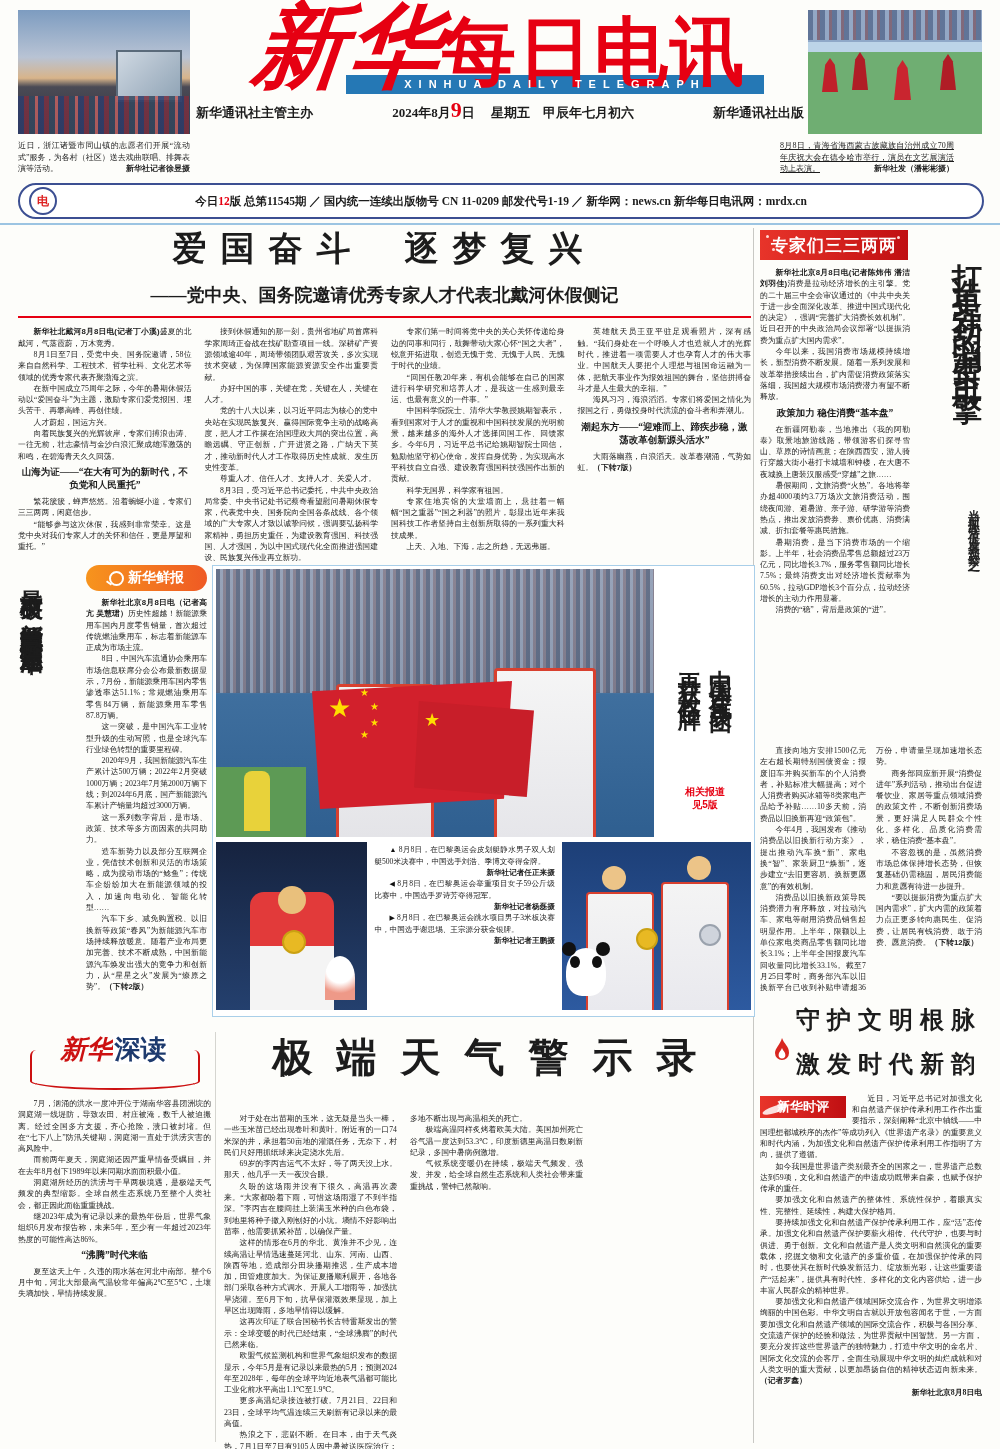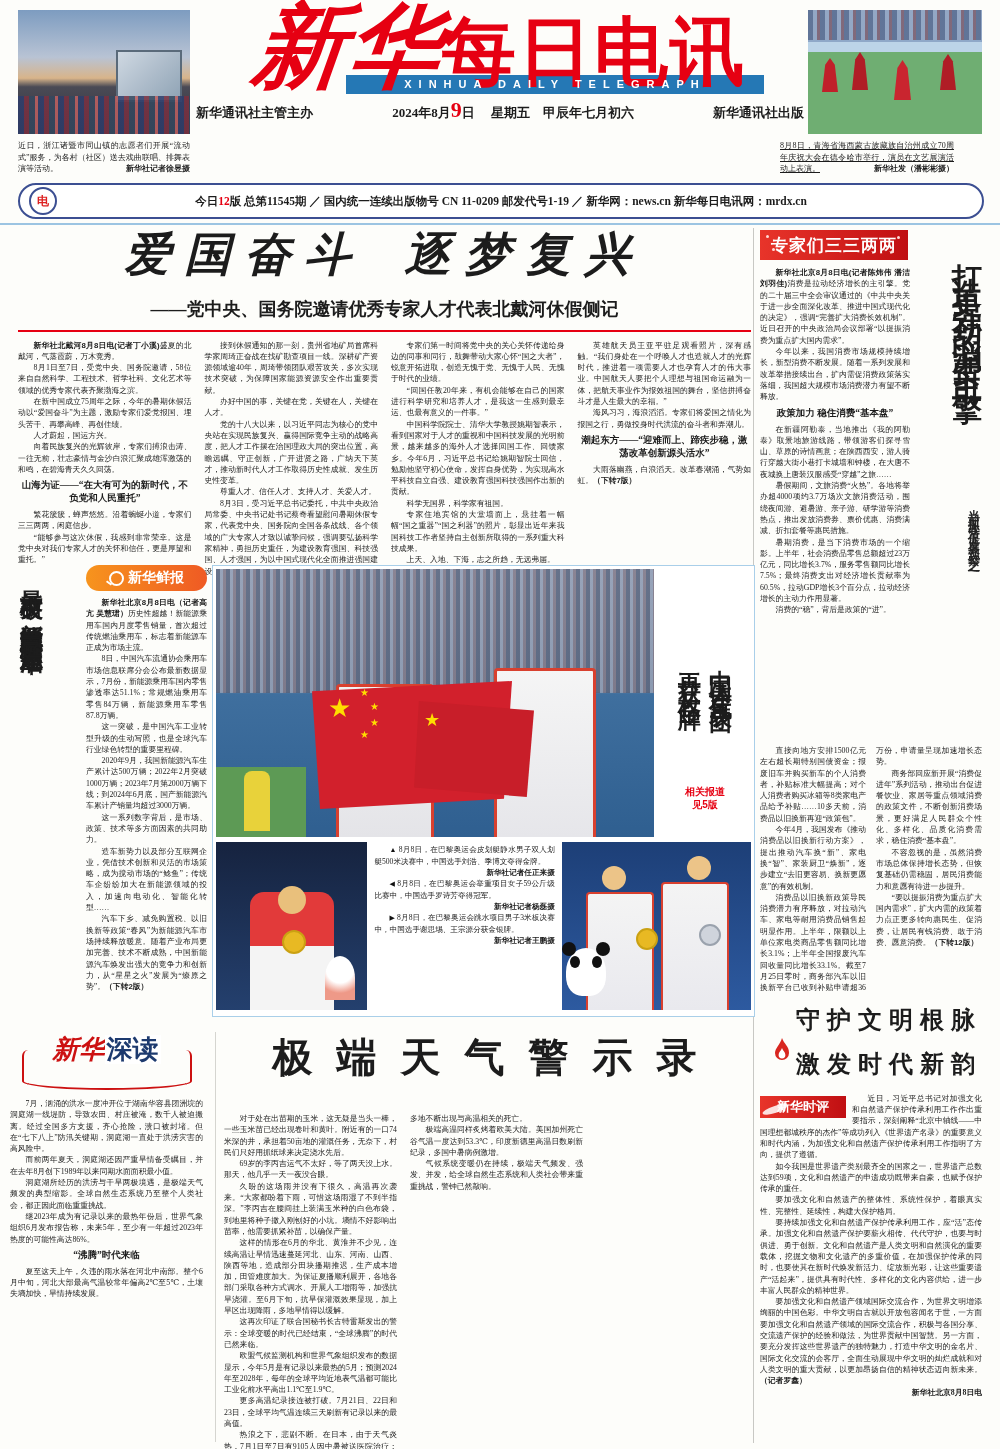--- a/index.html
+++ b/index.html
@@ -27,21 +27,21 @@
   .mast-date .big9{color:#e60012;font-size:22px;line-height:1;}
   
   .infobar{position:absolute;left:18px;top:183px;width:962px;height:32px;border:2px solid #3c4f92;border-radius:18px;
            display:flex;align-items:center;justify-content:center;font-size:11.5px;font-weight:bold;background:#fff;}
   .emblem{position:absolute;left:9px;top:2px;width:24px;height:24px;border-radius:50%;border:2px solid #3c4f92;color:#d22;
           display:flex;align-items:center;justify-content:center;font-size:12px;font-weight:900;}
   .red{color:#e60012;}
   .blue-rule{position:absolute;left:0;top:223px;width:1000px;height:2px;background:#9cc4e2;}
   
   .lead{position:absolute;left:18px;top:230px;width:733px;}
-  .lead-hl{font-size:46px;font-weight:900;text-align:center;letter-spacing:14px;line-height:1.1;white-space:nowrap;font-style:italic;}
+  .lead-hl{font-size:34px;font-weight:900;text-align:center;letter-spacing:14px;line-height:1.1;white-space:nowrap;}
   .lead-hl .gap{display:inline-block;width:40px;}
   .lead-sub{font-size:18px;font-weight:bold;text-align:center;margin-top:16px;font-family:Liberation Serif, serif;}
   .red-rule{height:2px;background:#e60012;margin:9px 0 8px;}
   .lead-body{height:243px;overflow:hidden;column-count:4;column-gap:13px;column-fill:auto;}
   
   .rail-divider{position:absolute;left:753px;top:228px;width:1px;height:1215px;background:#c8c8c4;}
   .herald{position:absolute;left:760px;top:230px;width:222px;}
   .badge-herald{width:148px;height:30px;background:linear-gradient(90deg,#e8342a,#c00f12);color:#fff;display:flex;align-items:center;
      justify-content:center;font-size:17px;font-weight:900;letter-spacing:1px;position:relative;font-family:"Liberation Sans","DejaVu Sans",sans-serif;}
   .badge-herald i{position:absolute;width:3px;height:3px;border-radius:50%;background:#ffd9d6;}
@@ -60,21 +60,21 @@
   .mag:after{content:"";position:absolute;left:-5px;top:9px;width:6px;height:2px;background:#fff;transform:rotate(35deg);}
   .ev-body{height:420px;overflow:hidden;margin-top:6px;}
   .photo-pack{position:absolute;left:212px;top:565px;width:543px;height:452px;border:1px solid #a9cfe9;box-sizing:border-box;background:#fff;padding:3px;}
   .pp-top{display:flex;gap:5px;}
   .pp-bottom{display:flex;gap:5px;margin-top:5px;}
   .sports-rail{width:92px;text-align:center;}
   .vert-sports{writing-mode:vertical-rl;height:200px;margin:6px auto 0;font-size:23px;font-weight:900;letter-spacing:7px;line-height:1.35;}
   .related{color:#e60012;font-weight:900;font-size:10px;line-height:13px;margin-top:10px;font-family:"Liberation Sans","DejaVu Sans",sans-serif;}
   .cap-col{width:181px;padding:2px;}
   
-  .deep-col{position:absolute;left:10px;top:1032px;width:193px;}
+  .deep-col{position:absolute;left:18px;top:1032px;width:193px;}
   .badge-deep{width:170px;height:58px;margin:0 auto 8px;position:relative;text-align:center;}
   .badge-deep .bk{position:absolute;inset:0;border:2px solid #cc1111;border-radius:6px 6px 50% 50%/6px 6px 22% 22%;border-top:none;top:18px;}
   .badge-deep .tx{position:relative;font-size:26px;font-weight:900;}
   .badge-deep .xh{color:#cc1111;font-style:italic;}
   .badge-deep .sd{color:#1d3a6e;background:#fff;padding:0 2px;}
   .deep-body{height:340px;overflow:hidden;}
   .v-divider2{position:absolute;left:215px;top:1032px;width:1px;height:410px;background:#d5d5d0;}
   .weather{position:absolute;left:224px;top:1030px;width:545px;}
   .weather-hl{font-size:40px;font-weight:900;letter-spacing:24px;text-align:center;white-space:nowrap;}
   .weather-body{margin-top:28px;height:340px;overflow:hidden;column-count:3;column-gap:13px;column-fill:auto;}

